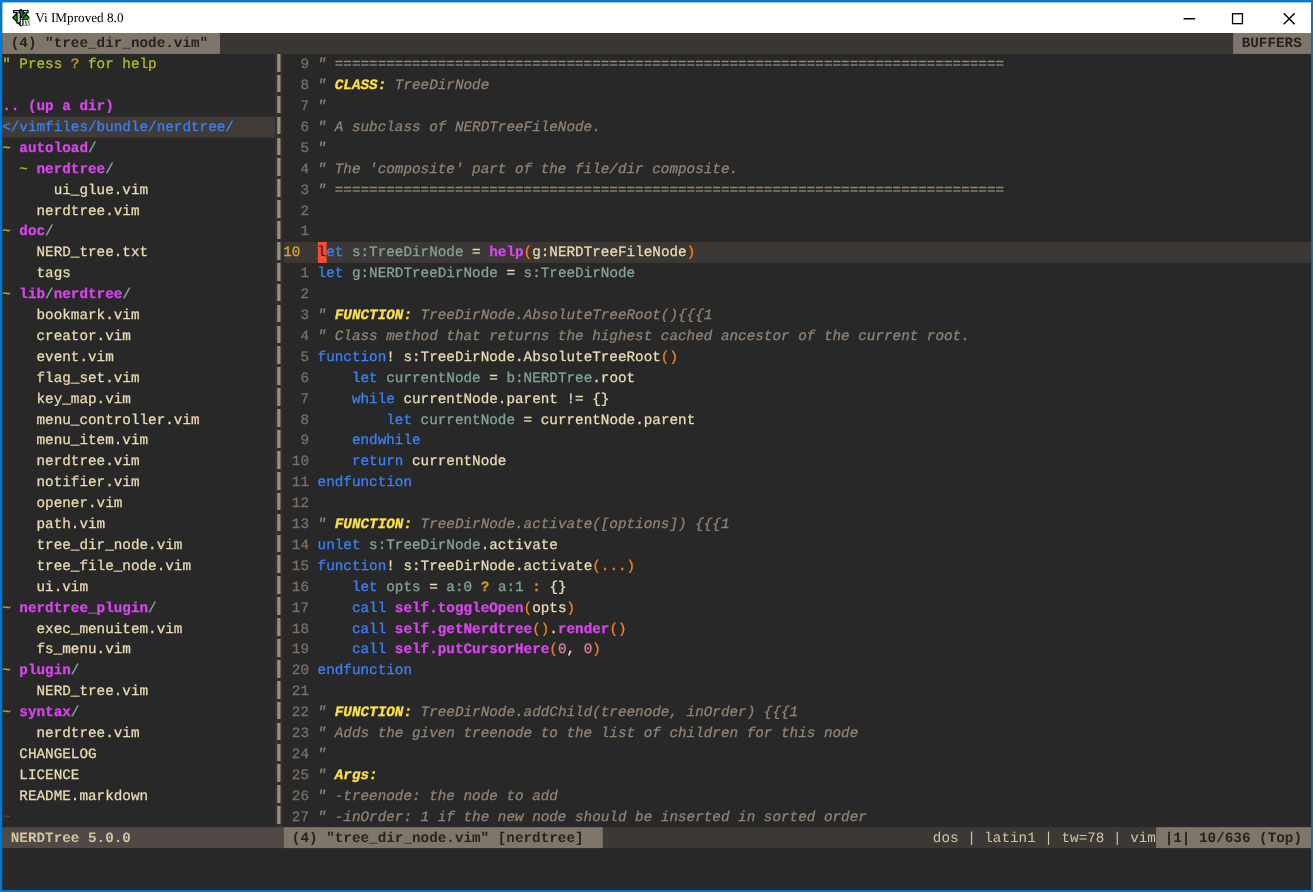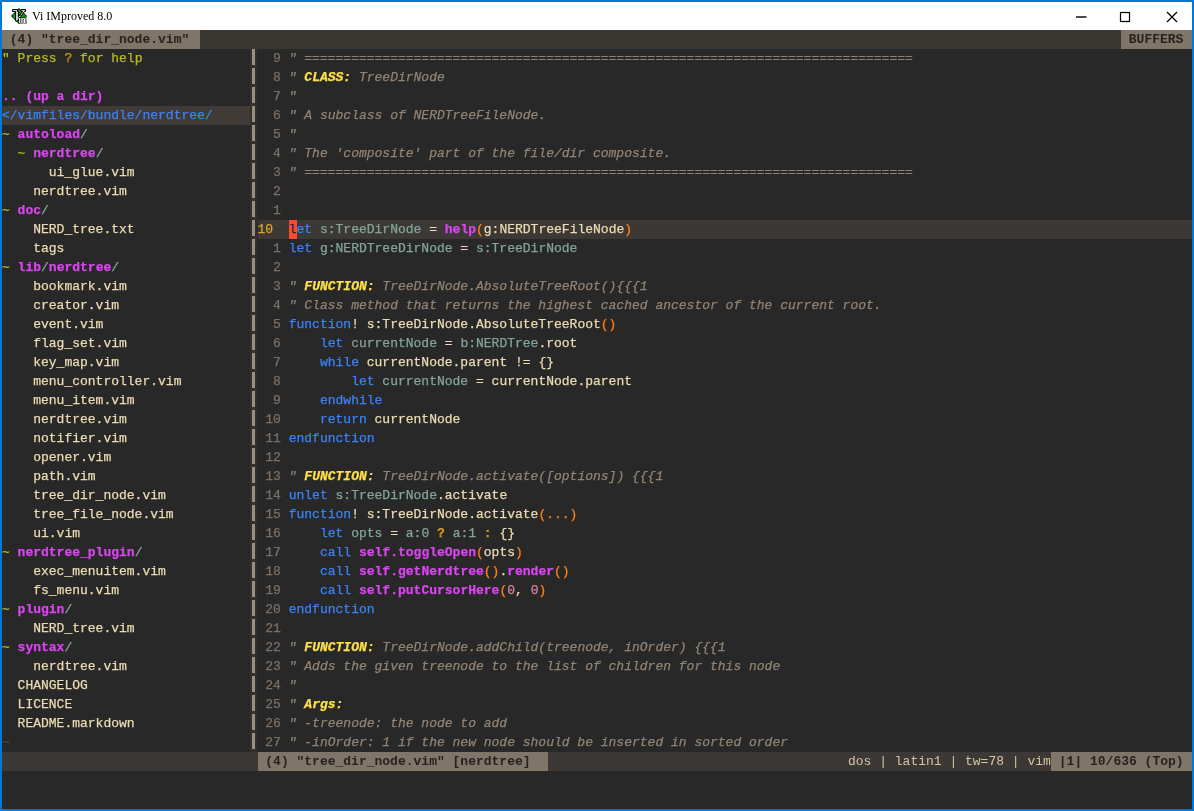--- a/index.html
+++ b/index.html
@@ -156,20 +156,21 @@
 <span class="n"> 19 </span>    <span class="r">call</span> <span class="gr">self.putCursorHere</span><span class="o">(</span><span class="pu">0</span>, <span class="pu">0</span><span class="o">)</span>
 <span class="n"> 20 </span><span class="r">endfunction</span>
 <span class="n"> 21 </span>
 <span class="n"> 22 </span><span class="c">" </span><span class="cb">FUNCTION:</span><span class="c"> TreeDirNode.addChild(treenode, inOrder) {{{1</span>
 <span class="n"> 23 </span><span class="c">" Adds the given treenode to the list of children for this node</span>
 <span class="n"> 24 </span><span class="c">"</span>
 <span class="n"> 25 </span><span class="c">" </span><span class="cb">Args:</span>
 <span class="n"> 26 </span><span class="c">" -treenode: the node to add</span>
 <span class="n"> 27 </span><span class="c">" -inOrder: 1 if the new node should be inserted in sorted order</span></pre>
   <div class="abs" id="status">
+    <div id="st-l"> NERDTree 5.0.0</div>
     <div id="st-a"> (4) "tree_dir_node.vim" [nerdtree]</div>
     <div id="st-m">dos | latin1 | tw=78 | vim</div>
     <div id="st-r"> |1| 10/636 (Top)</div>
   </div>
   <div class="abs" id="b-top"></div>
   <div class="abs" id="b-bot"></div>
   <div class="abs" id="b-left"></div>
   <div class="abs" id="b-right"></div>
 </div>
 

